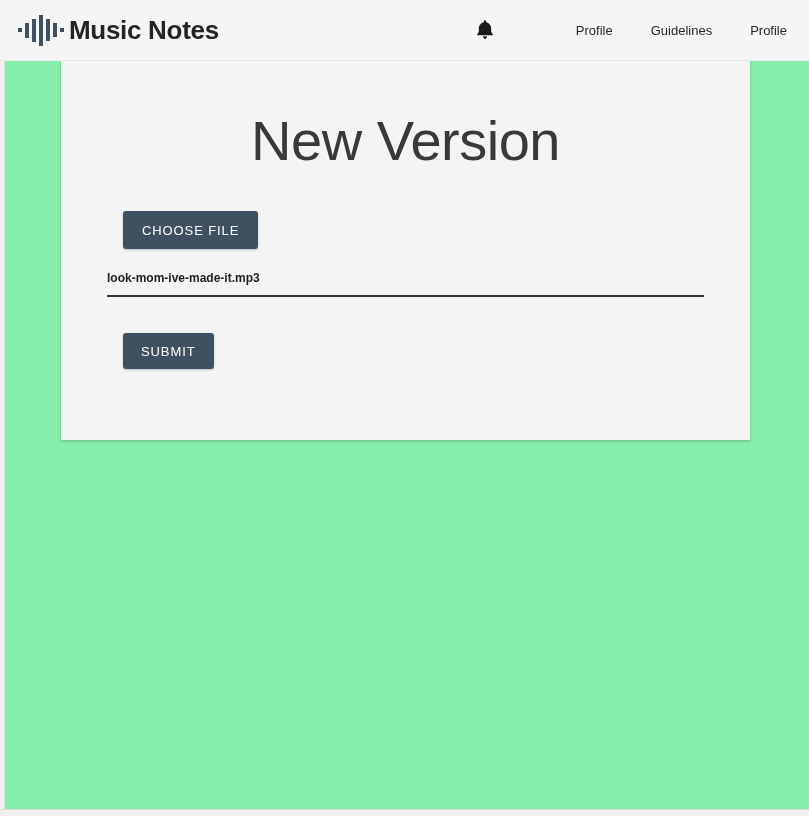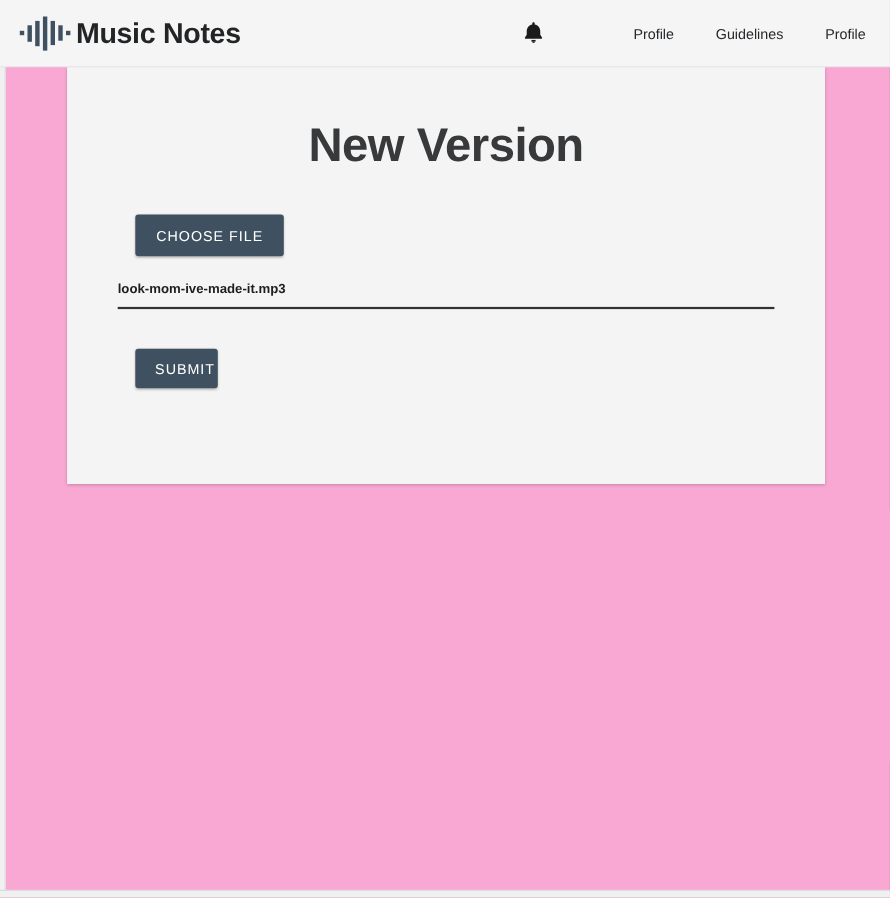--- a/index.html
+++ b/index.html
@@ -15,21 +15,21 @@
     overflow: hidden;
     position: relative;
   }
 
   
   #page-frame {
     position: absolute;
     left: 0; top: 0;
     width: 809px;
     height: 816px;
-    background: #f9a8d4;
+    background: #86efac;
   }
   .scroll-gutter-left {
     position: absolute;
     left: 0; top: 60px;
     width: 5px;
     height: 749px;
     background: #f0f0f0;
     border-right: 1px solid #e2e2e2;
   }
   .scroll-gutter-bottom {
@@ -112,22 +112,22 @@
     width: 689px;
     height: 379px;
     background: #f4f4f4;
     box-shadow: 0 1px 3px rgba(0,0,0,0.22);
     z-index: 2;
   }
   .page-title {
     margin: 0;
     padding-top: 47px;
     text-align: center;
-    font-size: 43px;
-    font-weight: bold;
+    font-size: 56px;
+    font-weight: normal;
     color: #37393b;
     letter-spacing: -0.5px;
   }
   .form-area {
     padding-left: 46px;
     padding-right: 46px;
     padding-top: 38px;
   }
   .btn {
     display: inline-block;
@@ -155,21 +155,21 @@
   }
   .file-underline {
     height: 2px;
     background: #2f3133;
     width: 597px;
   }
   .submit-row {
     margin-top: 36px;
   }
   .btn-submit {
-    padding: 12px 2px 11px 18px;
+    padding: 12px 18px 11px 18px;
   }
 </style>
 </head>
 <body>
 
 <div id="page-frame">
 
   <div class="navbar">
 
     <div class="brand">

